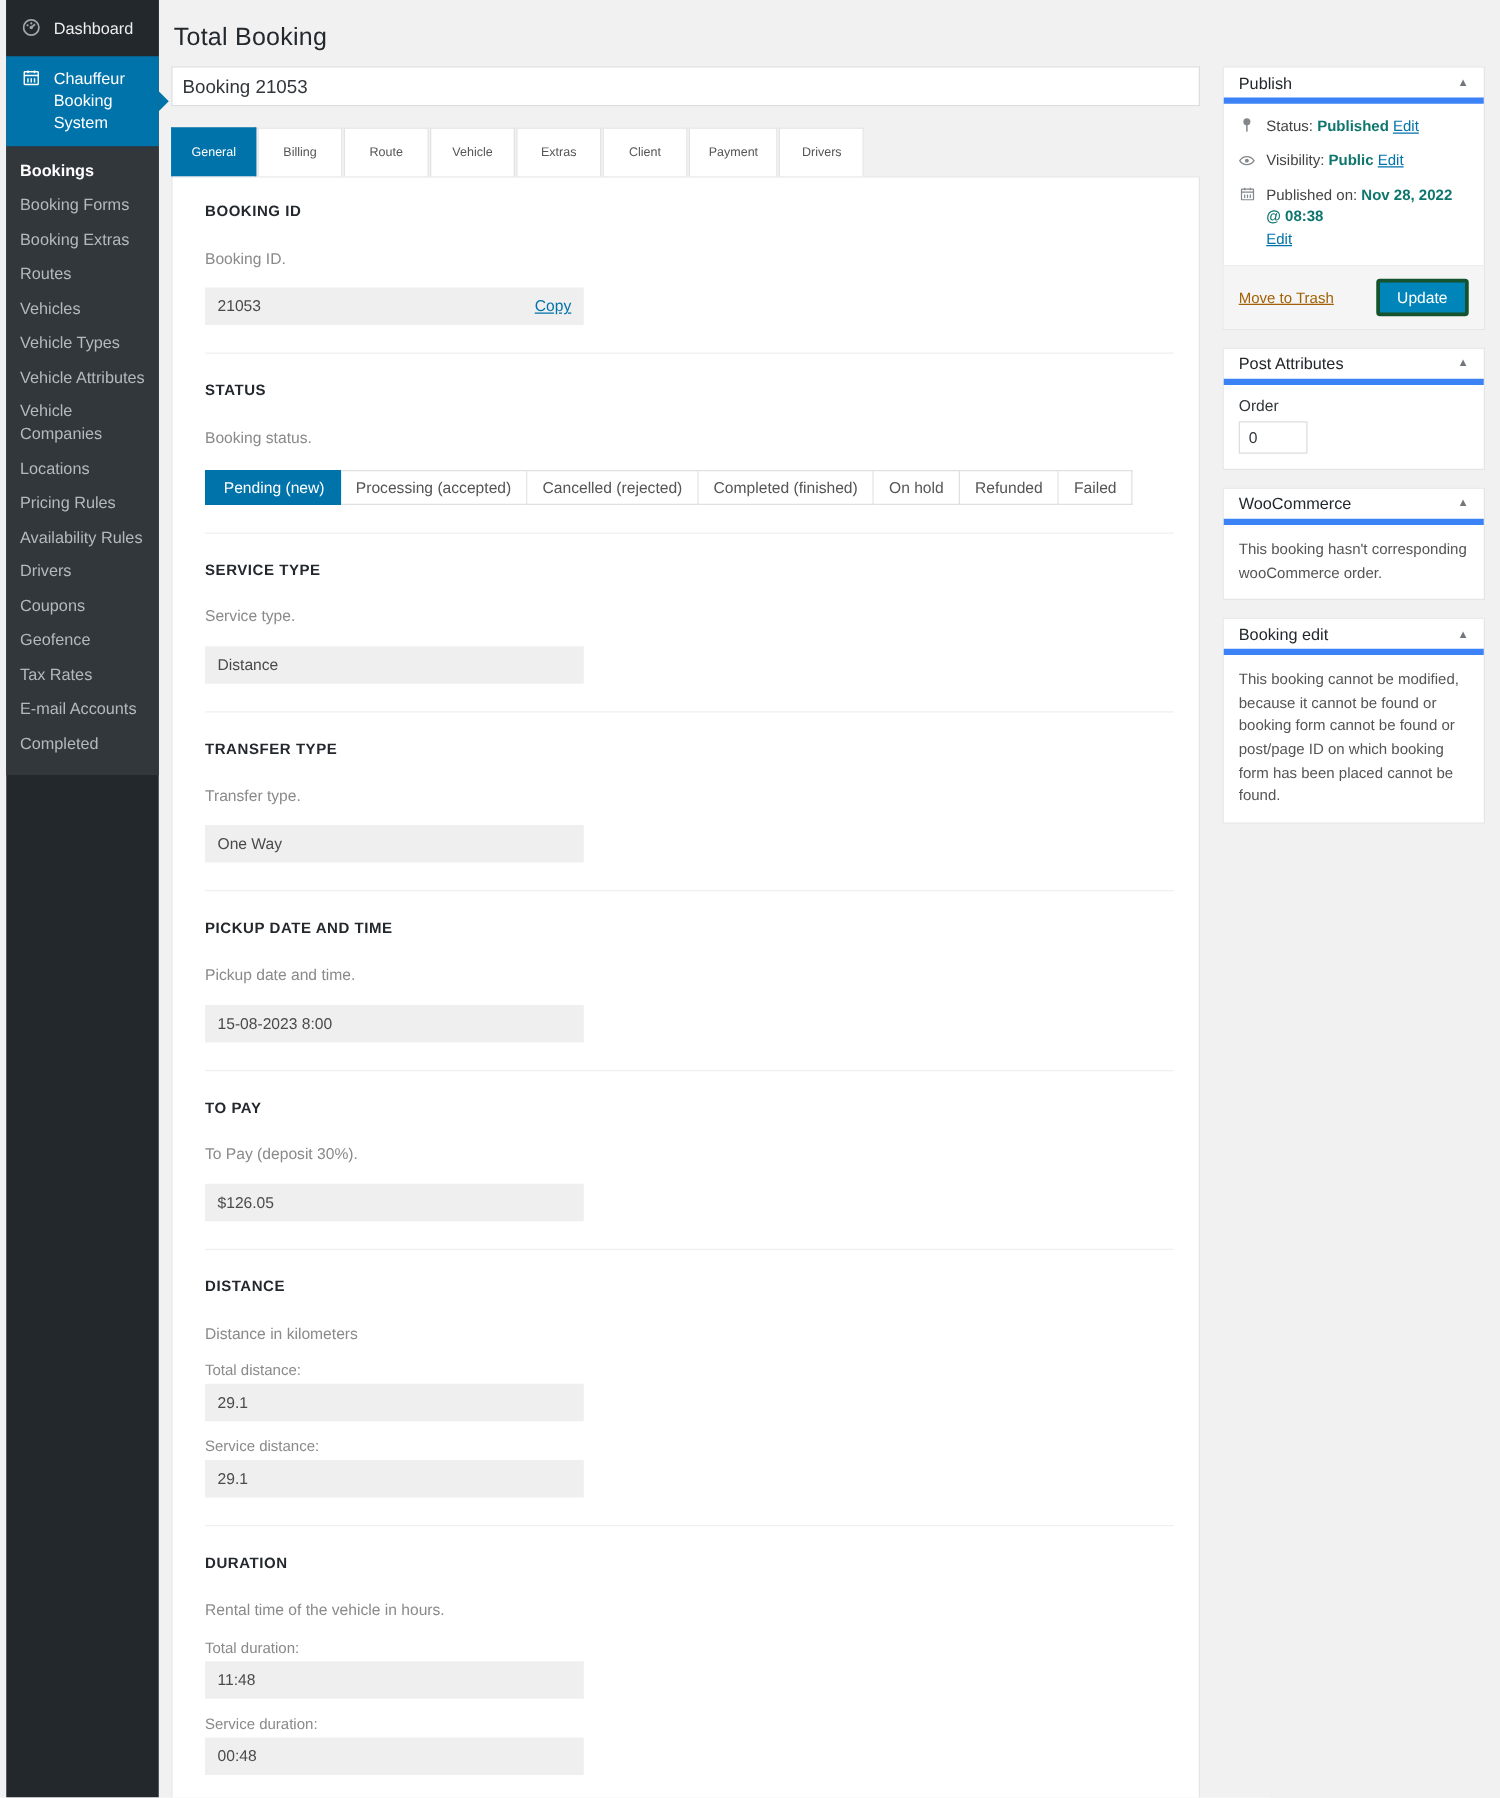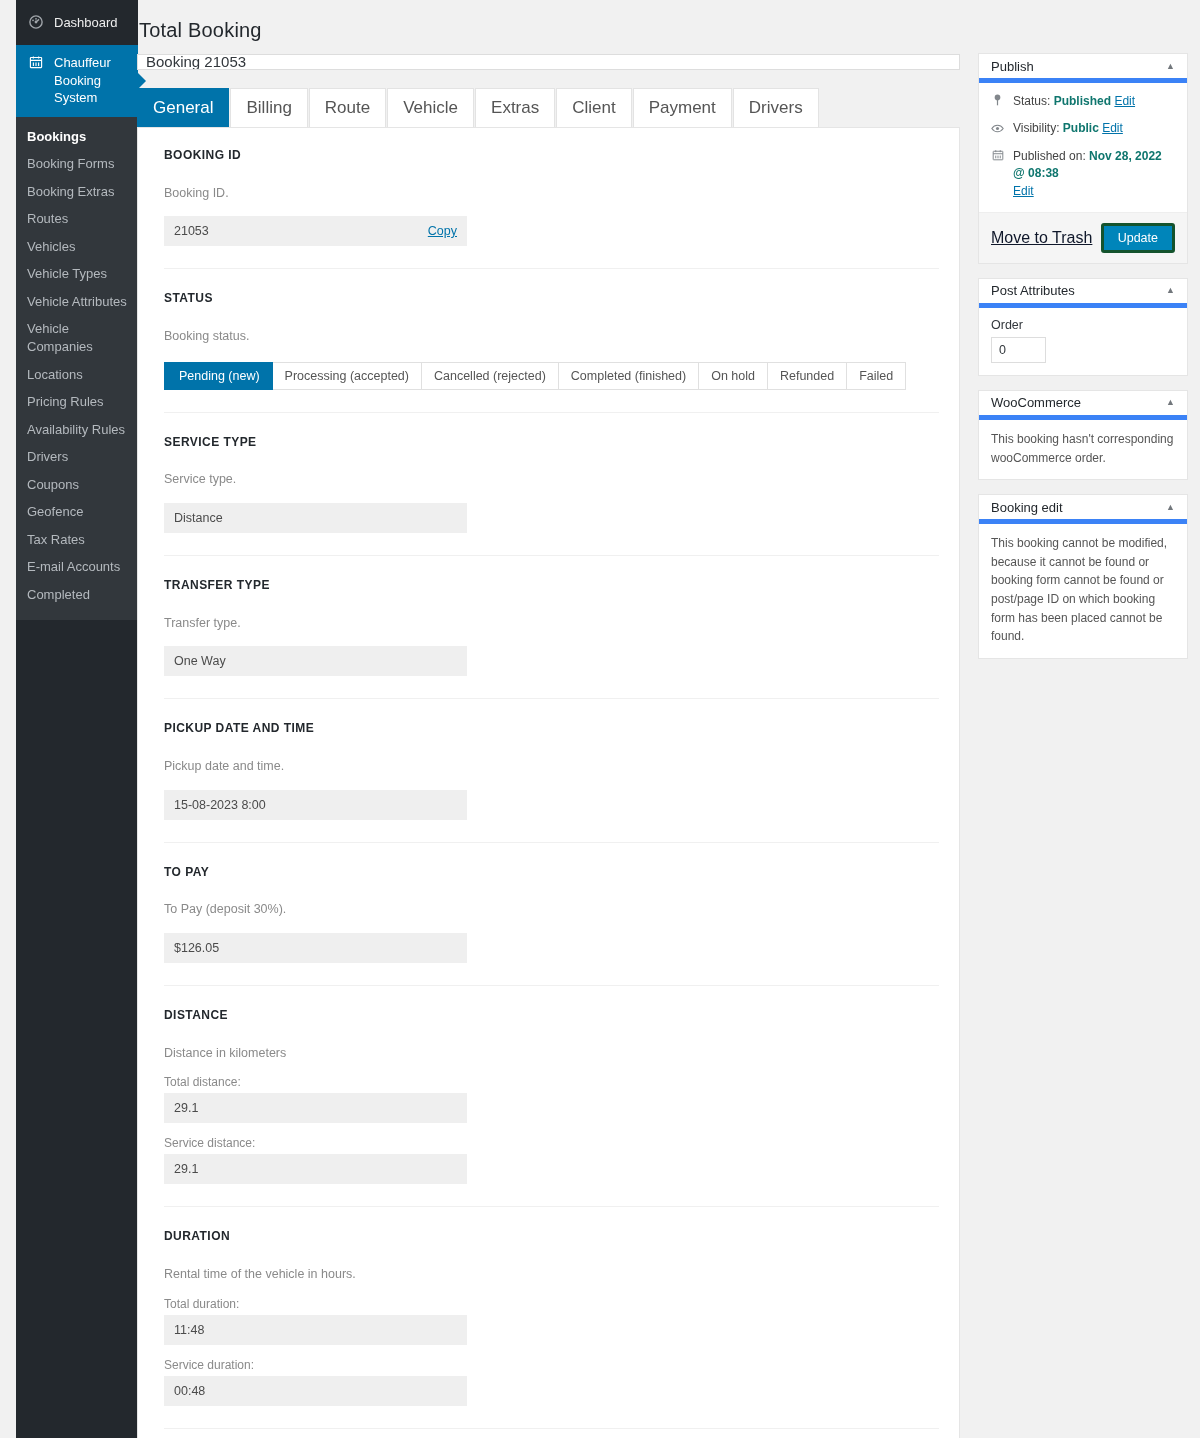--- a/index.html
+++ b/index.html
@@ -6,21 +6,21 @@
   html, body {
     width: 1200px; height: 1438px;
     background: #f1f1f1;
     font-family: "Liberation Sans", sans-serif;
     -webkit-font-smoothing: antialiased;
   }
   .screen { position: relative; width: 1200px; height: 1438px; overflow: hidden; }
 
   
   .adminmenu {
-    position: absolute; left: 16px; top: 0; width: 122px; height: 1438px;
+    position: absolute; left: 5px; top: 0; width: 122px; height: 1438px;
     background: #23282d;
   }
   .am-top {
     display: flex; align-items: center; gap: 8px;
     height: 45px; padding: 0 10px;
     background: #23282d; color: #eee; font-size: 13px;
   }
   .am-top .ic { width: 20px; text-align: center; color: #a0a5aa; font-size: 14px; line-height: 1; }
   .am-current {
     position: relative;
@@ -48,35 +48,35 @@
     font-size: 20px; font-weight: 400; color: #23282d;
     line-height: 1.3; padding: 7px 0 10px 2px; letter-spacing: .2px;
   }
 
   .cols { display: flex; align-items: flex-start; gap: 18px; }
   .col-main { width: 823px; flex: none; }
   .col-side { width: 210px; flex: none; }
 
   
   .title-input {
-    width: 100%; height: 16px;
+    width: 100%; height: 32px;
     border: 1px solid #ddd; background: #fff;
     font-size: 15px; color: #32373c;
     padding: 3px 8px; outline: none;
     font-family: "Liberation Sans", sans-serif;
   }
 
   
   .tabs { display: flex; margin-top: 17px; }
   .tab {
     min-width: 68px; height: 39px;
     display: flex; align-items: center; justify-content: center;
     padding: 0 15px; margin-right: 1px;
     background: #fff; border: 1px solid #e3e3e3; border-bottom: none;
-    font-size: 17px; color: #555; cursor: pointer; white-space: nowrap;
+    font-size: 10px; color: #555; cursor: pointer; white-space: nowrap;
   }
   .tab.active { background: #0073aa; border-color: #0073aa; color: #fff; }
 
   
   .panel {
     background: #fff; border: 1px solid #e5e5e5;
     padding: 20px 20px 22px 26px;
     min-height: 1249px;
   }
   .field { padding-bottom: 22px; border-bottom: 1px solid #f0f0f0; margin-bottom: 22px; }
@@ -128,21 +128,21 @@
   .pub-row { display: flex; align-items: flex-start; gap: 9px; margin-bottom: 9px; line-height: 1.45; }
   .pub-row .pic { width: 13px; flex: none; text-align: center; color: #82878c; font-size: 12px; padding-top: 1px; }
   .pub-row .txt { font-size: 12px; color: #444; }
   .pub-row .txt b { font-weight: 700; color: #0f766e; }
   a.lnk { color: #0073aa; text-decoration: underline; cursor: pointer; }
   .pub-foot {
     display: flex; align-items: center; justify-content: space-between;
     border-top: 1px solid #eee; background: #f5f5f5;
     padding: 10px 12px;
   }
-  a.trash { color: #0f172a; text-decoration: underline; font-size: 16px; cursor: pointer; }
+  a.trash { color: #a16207; text-decoration: underline; font-size: 12px; cursor: pointer; }
   .btn-update {
     background: #0085ba; border: 3px solid #14532d;
     color: #fff; font-size: 12.5px; padding: 5px 14px;
     border-radius: 3px; cursor: pointer;
     font-family: "Liberation Sans", sans-serif;
   }
   .ord-label { font-size: 12.5px; color: #32373c; margin-bottom: 5px; }
   .ord-input {
     width: 55px; height: 26px; border: 1px solid #ddd; background: #fff;
     font-size: 12.5px; color: #32373c; padding: 0 7px; outline: none;

